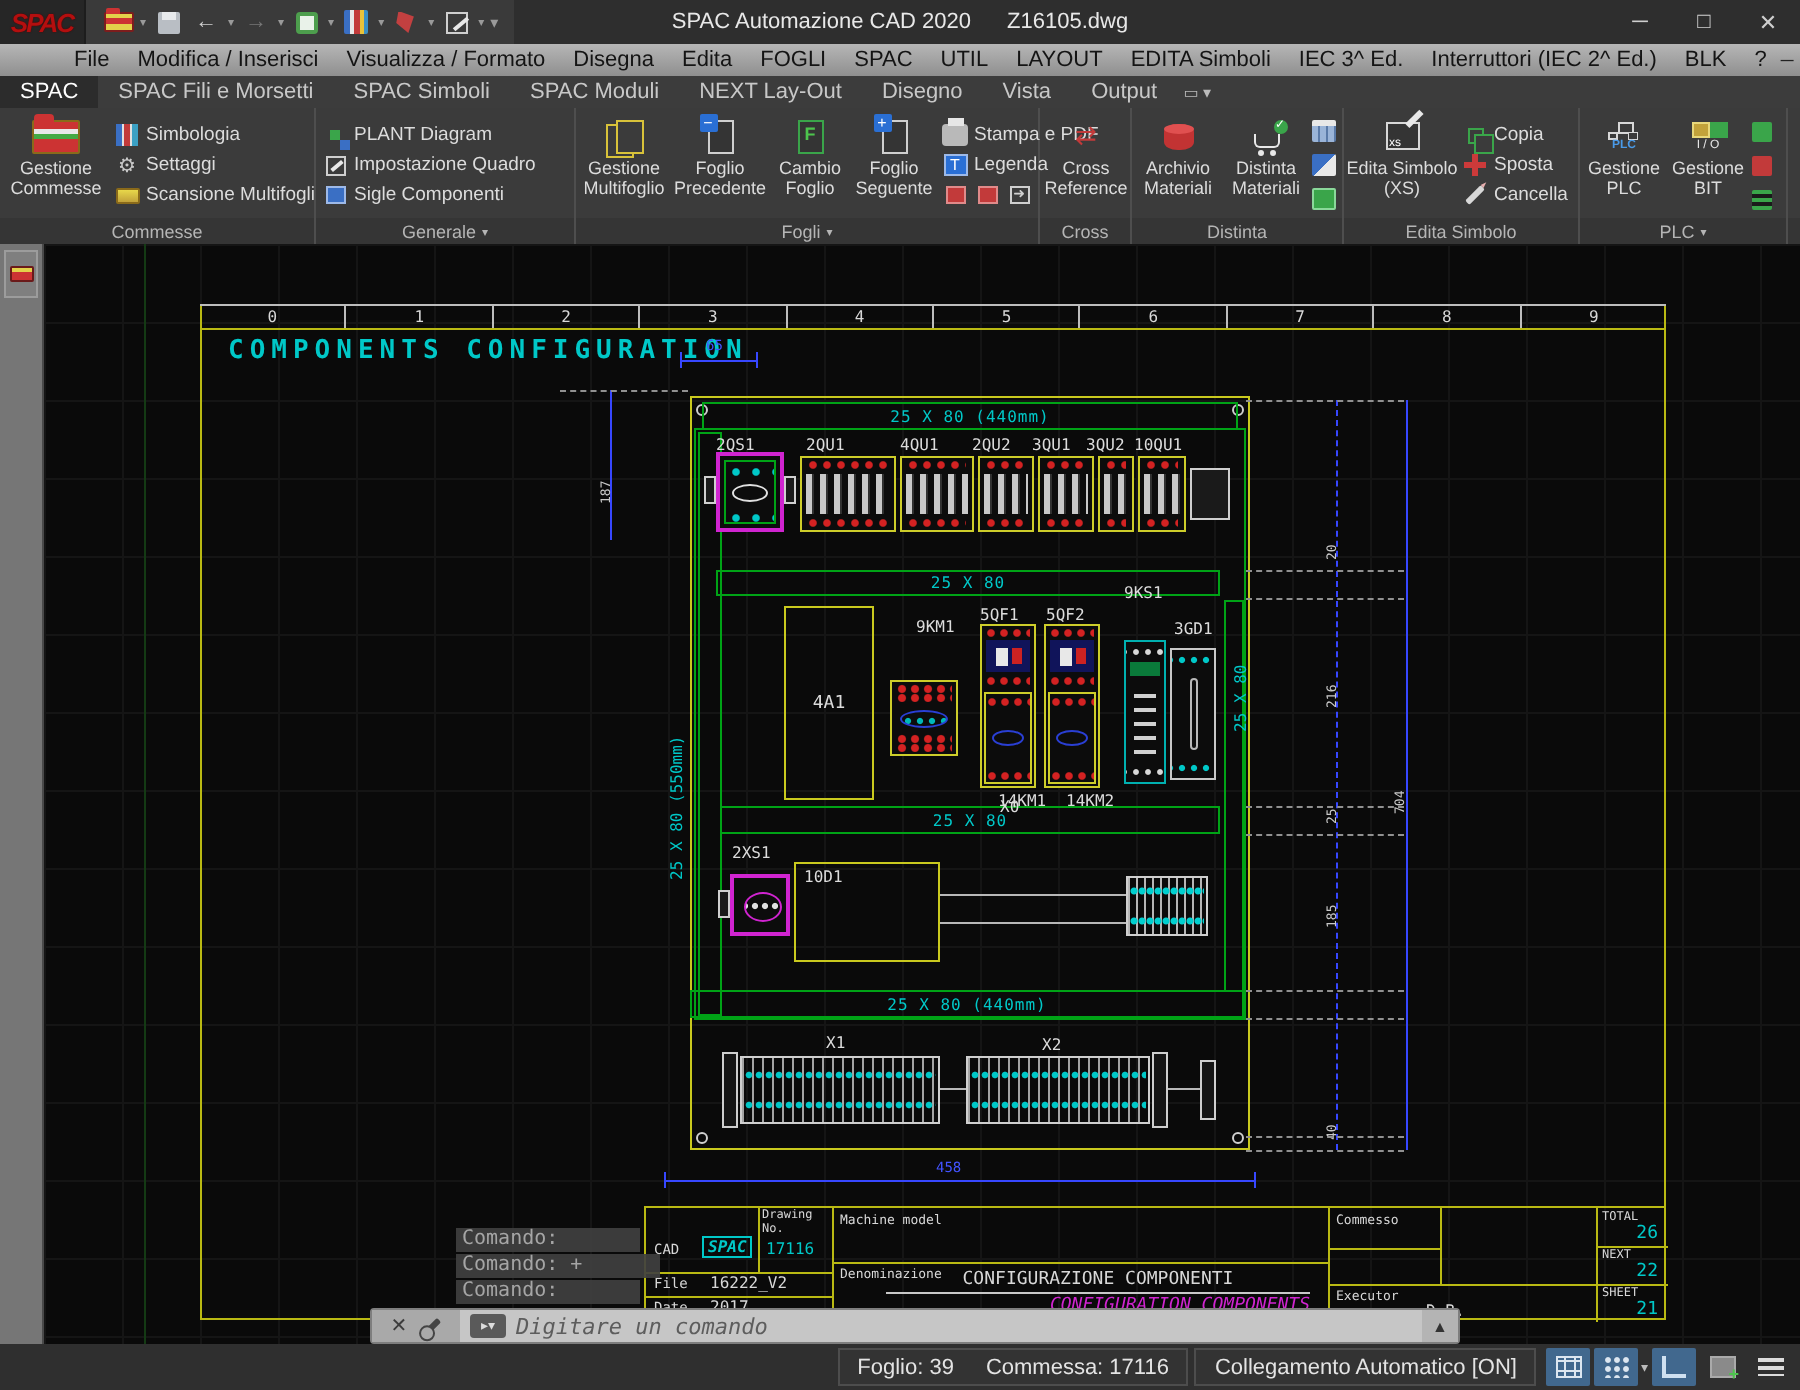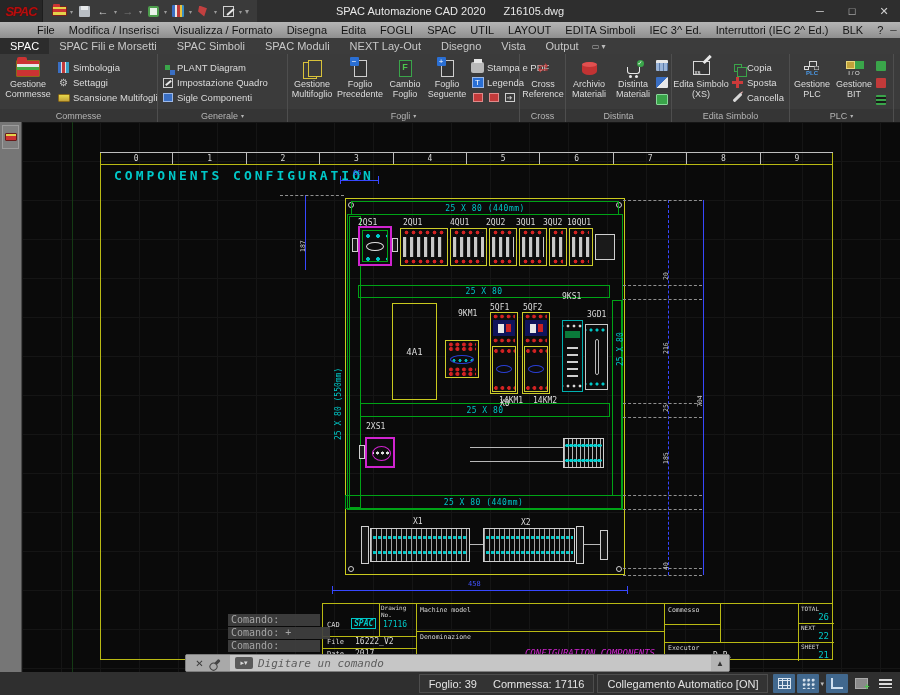--- a/index.html
+++ b/index.html
@@ -611,20 +611,23 @@
         <span class="mid"></span>
       </div>
     <div class="lb" style="left:565px;top:188px">3GD1</div>
     <div class="gdbox" style="left:563px;top:202px;width:23px;height:66px">
         <span class="slot"></span>
       </div>
 
     <div class="lb" style="left:344px;top:300px">2XS1</div>
     <div class="tabw" style="left:337px;top:323px;width:6px;height:14px"></div>
     <div class="socket" style="left:343px;top:315px;width:30px;height:31px"></div>
+    <div class="ybox" style="left:375px;top:309px;width:73px;height:50px">
+        <span class="lb" style="left:4px;top:2px">10D1</span>
+      </div>
     <div class="wline" style="left:448px;top:325px;width:93px"></div>
     <div class="wline" style="left:448px;top:339px;width:93px"></div>
     <div class="tblock" style="left:541px;top:316px;width:41px;height:30px"></div>
 
     <div class="lb" style="left:391px;top:395px">X1</div>
     <div class="lb" style="left:499px;top:396px">X2</div>
     <div class="bracket" style="left:339px;top:404px;width:8px;height:38px"></div>
     <div class="strip" style="left:348px;top:406px;width:100px;height:34px"></div>
     <div class="wline" style="left:448px;top:422px;width:13px"></div>
     <div class="strip" style="left:461px;top:406px;width:92px;height:34px"></div>
@@ -677,20 +680,21 @@
       <div class="tbt" style="left:58px;top:1px;width:34px;font-size:6px;white-space:normal;line-height:1.1">Drawing No.</div>
       <div class="tbt" style="left:60px;top:16px;color:#00c8c8;font-size:8px">17116</div>
       <div class="tbt" style="left:4px;top:17px;font-size:7px">CAD</div>
       <div class="tbt" style="left:28px;top:14px;color:#00c8c8;font-size:8px;font-weight:bold;font-style:italic;border:1px solid #00c8c8;padding:0 2px">SPAC</div>
       <div class="tbt" style="left:4px;top:34px;font-size:7px">File</div>
       <div class="tbt" style="left:32px;top:33px;font-size:8px">16222_V2</div>
       <div class="tbt" style="left:4px;top:46px;font-size:7px">Date</div>
       <div class="tbt" style="left:32px;top:45px;font-size:8px">2017</div>
       <div class="tbt" style="left:97px;top:2px;font-size:6.5px">Machine model</div>
       <div class="tbt" style="left:97px;top:29px;font-size:6.5px">Denominazione</div>
+      <div class="tbt" style="left:120px;top:31px;width:212px;text-align:center;font-size:9px;border-bottom:1px solid #c8c8c8;padding-bottom:1px">CONFIGURAZIONE COMPONENTI</div>
       <div class="tbt" style="left:120px;top:44px;width:212px;text-align:right;font-size:9px;color:#d024d0;font-style:italic">CONFIGURATION COMPONENTS</div>
       <div class="tbt" style="left:345px;top:2px;font-size:6.5px">Commesso</div>
       <div class="tbt" style="left:345px;top:40px;font-size:6.5px">Executor</div>
       <div class="tbt" style="left:390px;top:47px;font-size:8px">D.B.</div>
       <div class="tbt" style="left:478px;top:1px;font-size:6px">TOTAL</div>
       <div class="tbt" style="left:478px;top:8px;width:28px;text-align:right;color:#00c8c8;font-size:9px">26</div>
       <div class="tbt" style="left:478px;top:20px;font-size:6px">NEXT</div>
       <div class="tbt" style="left:478px;top:27px;width:28px;text-align:right;color:#00c8c8;font-size:9px">22</div>
       <div class="tbt" style="left:478px;top:39px;font-size:6px">SHEET</div>
       <div class="tbt" style="left:478px;top:46px;width:28px;text-align:right;color:#00c8c8;font-size:9px">21</div>

